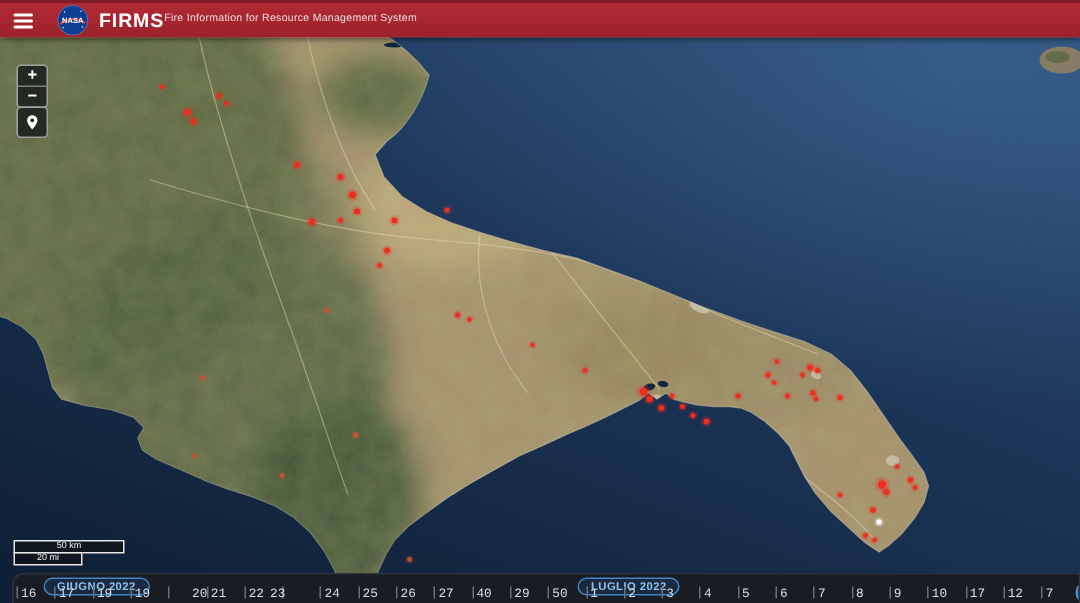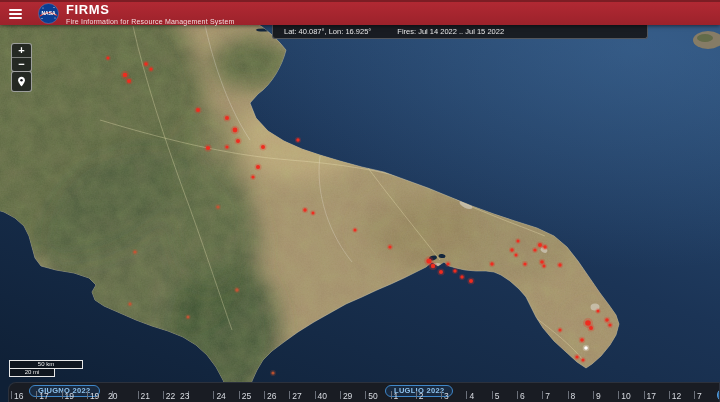--- a/index.html
+++ b/index.html
@@ -9,21 +9,21 @@
   
   .header{position:absolute;top:0;left:0;right:0;height:25px;z-index:50;
           background:linear-gradient(#b12933,#9c222b);
           border-top:2px solid #7c1d24;box-sizing:border-box;
           display:flex;align-items:center;
           box-shadow:0 1px 4px rgba(0,0,0,.55);}
   .menu-btn{width:30px;height:23px;display:flex;flex-direction:column;
             justify-content:center;align-items:center;gap:2px;cursor:pointer;}
   .menu-btn span{display:block;width:13px;height:2px;background:#fff;border-radius:1px;}
   .logo{margin-left:8px;width:21px;height:21px;flex:0 0 auto;}
-  .titles{margin-left:7px;display:flex;flex-direction:column;line-height:1;}
+  .titles{margin-left:7px;display:flex;flex-direction:row;line-height:1;}
   .brand{color:#fff;font-size:13px;font-weight:bold;letter-spacing:.6px;}
   .subtitle{color:#f2dcdd;font-size:7px;margin-top:2px;letter-spacing:.2px;}
 
   
   .statusbar{position:absolute;left:272px;top:25px;width:376px;height:14px;z-index:40;
              background:rgba(24,25,28,.93);border:1px solid #53565c;border-top:none;
              border-radius:0 0 3px 3px;box-sizing:border-box;
              display:flex;align-items:center;color:#e8e8e8;font-size:7.5px;}
   .statusbar .pos{margin-left:11px;white-space:nowrap;}
   .statusbar .fires{margin-left:26px;white-space:nowrap;}
@@ -47,21 +47,21 @@
 
   
   .timeline{position:absolute;left:8px;top:382px;width:712px;height:20px;z-index:45;
             background:#191c23;border:1px solid #2c313c;border-bottom:none;
             border-top-left-radius:8px;box-sizing:border-box;overflow:hidden;}
   .month-pill{position:absolute;top:2px;height:10px;line-height:10px;padding:0 8px;
               border:1px solid #3f87c9;border-radius:6px;background:rgba(25,55,90,.55);
               color:#8fc3ee;font-size:7.5px;font-weight:bold;letter-spacing:.3px;white-space:nowrap;}
   .pill-giugno{left:20px;} .pill-luglio{left:376px;}
   .tick{position:absolute;bottom:3px;width:1px;height:8px;background:#6b707a;cursor:pointer;}
-  .dlabel{position:absolute;bottom:1px;font-size:8.5px;color:#d9dce2;cursor:pointer;}
+  .dlabel{position:absolute;bottom:1px;font-size:8.5px;color:#d9dce2;cursor:pointer;font-family:Liberation Mono, monospace;}
   .dsel{position:absolute;bottom:0px;width:14px;height:14px;border-radius:50%;
         background:#2e74b5;border:1px solid #5aa0dd;box-sizing:border-box;cursor:pointer;
         color:#fff;font-size:8px;font-weight:bold;text-align:center;line-height:13px;}
 
   svg.map{position:absolute;top:0;left:0;z-index:1;cursor:crosshair;}
 </style>
 </head>
 <body>
 
 <div class="screen">
@@ -288,24 +288,20 @@
         <circle cx="4" cy="15.5" r="0.5" fill="#fff"></circle>
       <path d="M2,13 C8,8.5 14,9 19,12.5" fill="none" stroke="#e03a2f" stroke-width="1.3"></path>
       <text x="10.5" y="12.3" text-anchor="middle" font-size="5" font-weight="bold" fill="#ffffff" font-family="Liberation Sans, sans-serif">NASA</text>
     </svg>
     <div class="titles">
       <div class="brand">FIRMS</div>
       <div class="subtitle">Fire Information for Resource Management System</div>
     </div>
   </div>
 
-  <div class="statusbar">
-    <span class="pos">Lat: 40.087°, Lon: 16.925°</span>
-    <span class="fires">Fires: Jul 14 2022 .. Jul 15 2022</span>
-  </div>
 
   <div class="ctl zoomctl">
     <div class="zbtn">+</div>
     <div class="div"></div>
     <div class="zbtn">−</div>
   </div>
   <div class="ctl locatectl">
     <svg width="13" height="13" viewBox="0 0 19 19">
       <path d="M9.5,2.6 C6.7,2.6 4.5,4.8 4.5,7.6 C4.5,11.4 9.5,16.6 9.5,16.6 C9.5,16.6 14.5,11.4 14.5,7.6 C14.5,4.8 12.3,2.6 9.5,2.6 Z" fill="#ffffff"></path>
       <circle cx="9.5" cy="7.6" r="1.8" fill="#16181c"></circle>
@@ -323,21 +319,21 @@
     <div id="days-layer">
         <div class="tick" style="left: 2px;"></div>
         <div class="dlabel" style="left: 5px;">16</div>
         <div class="tick" style="left: 27.3px;"></div>
         <div class="dlabel" style="left: 30.3px;">17</div>
         <div class="tick" style="left: 52.6px;"></div>
         <div class="dlabel" style="left: 55.6px;">19</div>
         <div class="tick" style="left: 77.9px;"></div>
         <div class="dlabel" style="left: 80.9px;">19</div>
         <div class="tick" style="left: 103.2px;"></div>
-        <div class="dlabel" style="left: 99px;">20</div>
+        <div class="dlabel" style="left: 119px;">20</div>
         <div class="tick" style="left: 128.5px;"></div>
         <div class="dlabel" style="left: 131.5px;">21</div>
         <div class="tick" style="left: 153.8px;"></div>
         <div class="dlabel" style="left: 156.8px;">22</div>
         <div class="tick" style="left: 179.1px;"></div>
         <div class="dlabel" style="left: 171px;">23</div>
         <div class="tick" style="left: 204.4px;"></div>
         <div class="dlabel" style="left: 207.4px;">24</div>
         <div class="tick" style="left: 229.7px;"></div>
         <div class="dlabel" style="left: 232.7px;">25</div>

